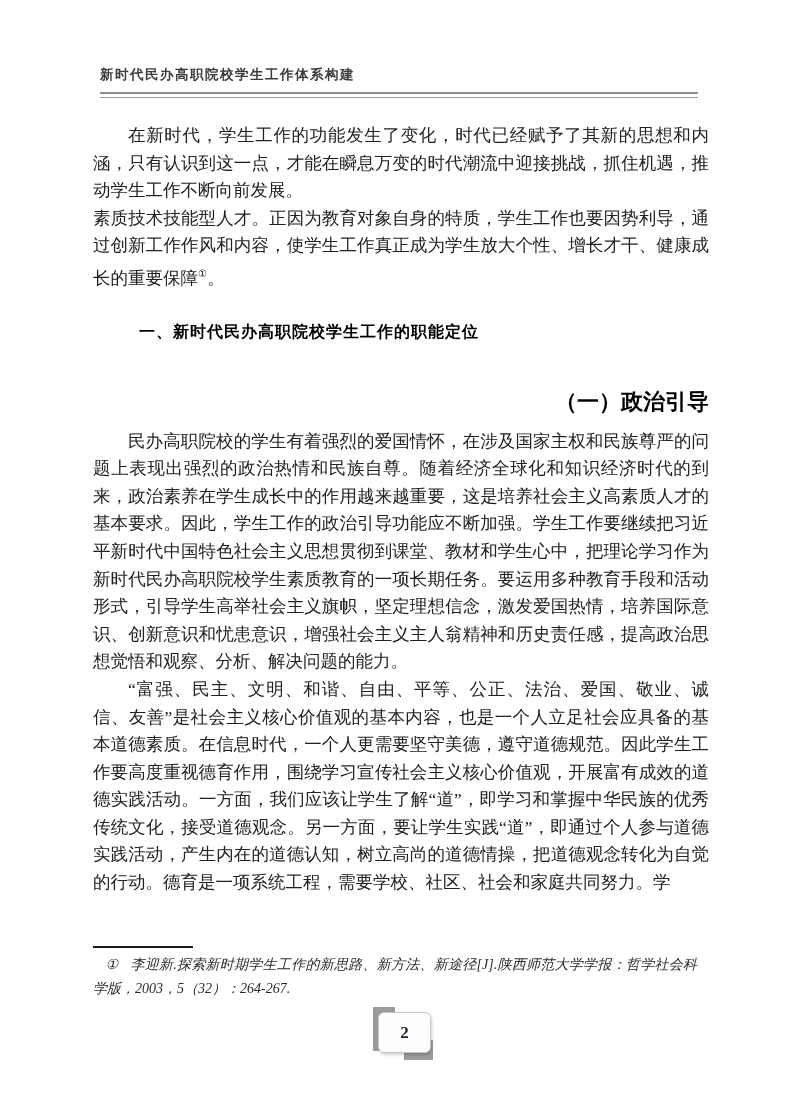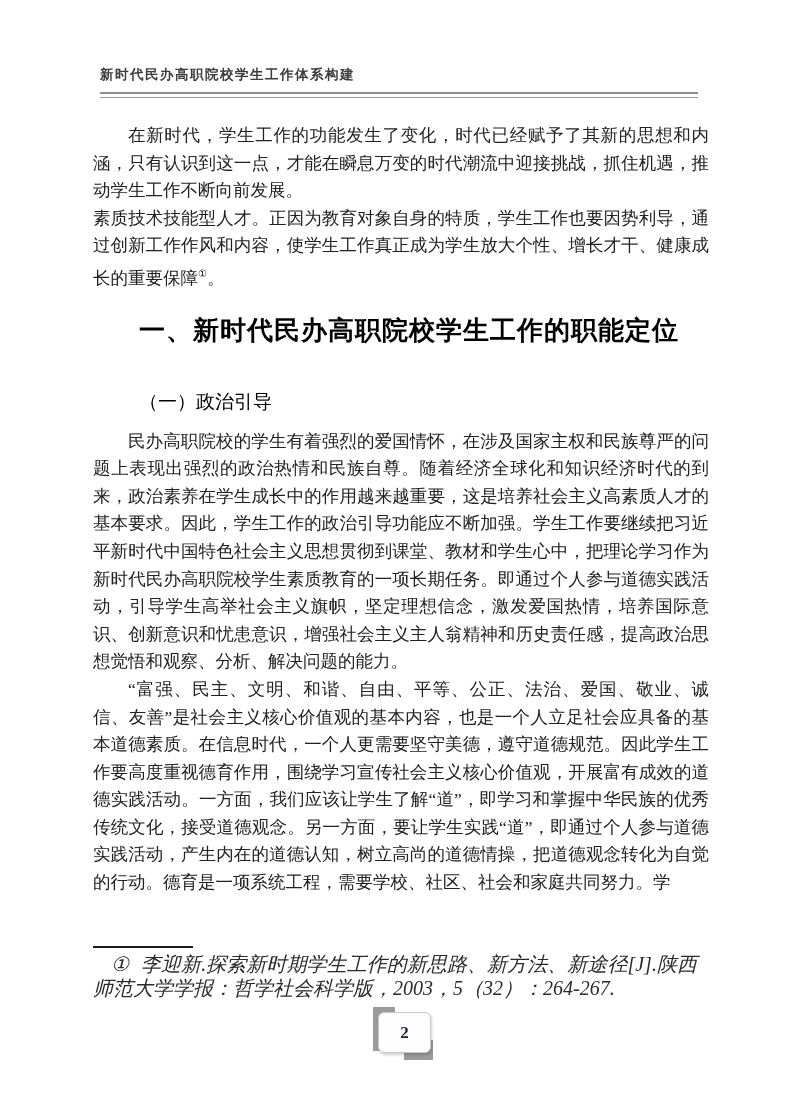--- a/index.html
+++ b/index.html
@@ -23,34 +23,34 @@
   .body-text {
     position:absolute; left:93px; width:616px; top:122px;
     font-size:17.5px; line-height:27.6px; color:#212121;
     text-align:justify;
   }
   p.para { margin:0; }
   p.indent { text-indent:2em; }
   .fn-ref { font-size:10px; vertical-align:7px; letter-spacing:0; }
 
   .section-heading {
-    font-size:26px; line-height:30px; font-weight:bold; color:#000;
-    margin:24px 0 0 0; text-indent:46px; letter-spacing:1px; text-align:left;font-family:Liberation Mono, monospace;
+    font-size:16px; line-height:30px; font-weight:bold; color:#000;
+    margin:24px 0 0 0; text-indent:46px; letter-spacing:1px; text-align:left;
   }
   .subsection-heading {
-    font-size:19px; line-height:26px; font-weight:normal; color:#000;
-    margin:42px 0 13px 0; text-indent:46px; text-align:left;
+    font-size:22px; line-height:26px; font-weight:bold; color:#000;
+    margin:42px 0 13px 0; text-indent:46px; text-align:right;
   }
   .subsection-heading.second { margin-top:16px; margin-bottom:13px; }
 
   
   .footnote-area { position:absolute; left:93px; width:616px; top:946px; }
   .footnote-divider { width:100px; border-top:2px solid #1c1c1c; }
   .footnote {
-    margin:5px 12px 0 0; font-size:20px; line-height:23.5px; color:#2a2a2a;
+    margin:5px 12px 0 0; font-size:14px; line-height:23.5px; color:#2a2a2a;
     font-style:italic; text-align:justify; text-indent:0.9em;
   }
   .fn-marker { margin-right:12px; }
 
   
   .page-badge { position:absolute; left:371px; top:1004px; width:66px; height:58px; }
   .bracket { position:absolute; display:block; }
   .bracket.tl {
     left:2px; top:3px; width:15px; height:37px;
     border-left:7px solid #9b9b9b; border-top:7px solid #9b9b9b;
@@ -81,21 +81,21 @@
   <main class="body-text">
 
     <p class="para indent">在新时代，学生工作的功能发生了变化，时代已经赋予了其新的思想和内涵，只有认识到这一点，才能在瞬息万变的时代潮流中迎接挑战，抓住机遇，推动学生工作不断向前发展。</p>
 
     <p class="para"><span>素质技术技能型人才。正因为教育对象自身的特质，学生工作也要因势利导，通过创新工作作风和内容，使学生工作真正成为学生放大个性、增长才干、健康成长的重要保障</span><sup class="fn-ref">①</sup><span>。</span></p>
 
     <h1 class="section-heading">一、新时代民办高职院校学生工作的职能定位</h1>
 
     <h2 class="subsection-heading">（一）政治引导</h2>
 
-    <p class="para indent">民办高职院校的学生有着强烈的爱国情怀，在涉及国家主权和民族尊严的问题上表现出强烈的政治热情和民族自尊。随着经济全球化和知识经济时代的到来，政治素养在学生成长中的作用越来越重要，这是培养社会主义高素质人才的基本要求。因此，学生工作的政治引导功能应不断加强。学生工作要继续把习近平新时代中国特色社会主义思想贯彻到课堂、教材和学生心中，把理论学习作为新时代民办高职院校学生素质教育的一项长期任务。即通过个人参与道德实践活动，引导学生高举社会主义旗帜，坚定理想信念，激发爱国热情，培养国际意识、创新意识和忧患意识，增强社会主义主人翁精神和历史责任感，提高政治思想觉悟和观察、分析、解决问题的能力。</p>
+    <p class="para indent">民办高职院校的学生有着强烈的爱国情怀，在涉及国家主权和民族尊严的问题上表现出强烈的政治热情和民族自尊。随着经济全球化和知识经济时代的到来，政治素养在学生成长中的作用越来越重要，这是培养社会主义高素质人才的基本要求。因此，学生工作的政治引导功能应不断加强。学生工作要继续把习近平新时代中国特色社会主义思想贯彻到课堂、教材和学生心中，把理论学习作为新时代民办高职院校学生素质教育的一项长期任务。要运用多种教育手段和活动形式，引导学生高举社会主义旗帜，坚定理想信念，激发爱国热情，培养国际意识、创新意识和忧患意识，增强社会主义主人翁精神和历史责任感，提高政治思想觉悟和观察、分析、解决问题的能力。</p>
 
 
     <p class="para indent">“富强、民主、文明、和谐、自由、平等、公正、法治、爱国、敬业、诚信、友善”是社会主义核心价值观的基本内容，也是一个人立足社会应具备的基本道德素质。在信息时代，一个人更需要坚守美德，遵守道德规范。因此学生工作要高度重视德育作用，围绕学习宣传社会主义核心价值观，开展富有成效的道德实践活动。一方面，我们应该让学生了解“道”，即学习和掌握中华民族的优秀传统文化，接受道德观念。另一方面，要让学生实践“道”，即通过个人参与道德实践活动，产生内在的道德认知，树立高尚的道德情操，把道德观念转化为自觉的行动。德育是一项系统工程，需要学校、社区、社会和家庭共同努力。学</p>
 
   </main>
 
   <footer class="footnote-area">
     <div class="footnote-divider"></div>
     <p class="footnote"><span class="fn-marker">①</span><span class="fn-text">李迎新.探索新时期学生工作的新思路、新方法、新途径[J].陕西师范大学学报：哲学社会科学版，2003，5（32）：264-267.</span></p>
   </footer>

